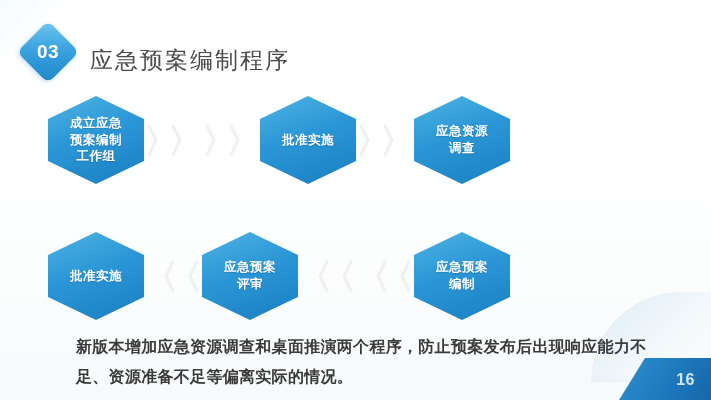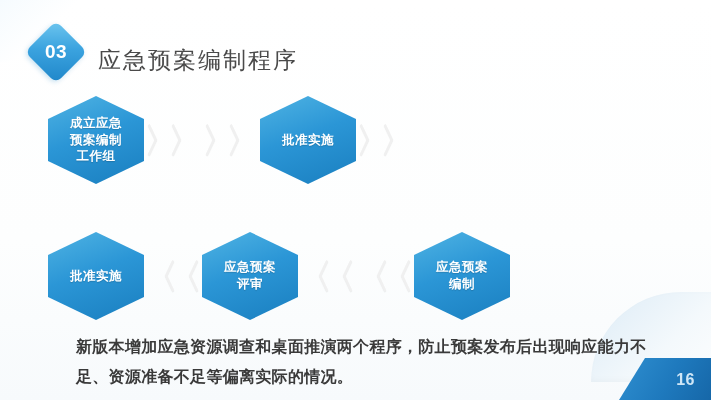--- a/index.html
+++ b/index.html
@@ -33,21 +33,21 @@
     background:linear-gradient(120deg,#2f8fd0 0%,#1e79bd 55%,#1667a8 100%);
     clip-path:polygon(26px 0,100% 0,100% 100%,0 100%);
   }
   .page-num{
     position:absolute;right:16px;bottom:11px;
     color:#cfe6f6;font-size:16px;font-weight:bold;letter-spacing:.5px;
     z-index:6;
   }
 
   
-  .header{position:absolute;left:28px;top:24px;display:flex;align-items:center;}
+  .header{position:absolute;left:20px;top:24px;display:flex;align-items:center;}
   .badge-wrap{position:relative;width:56px;height:56px;}
   .badge-diamond{
     position:absolute;left:6px;top:6px;width:44px;height:44px;
     transform:rotate(45deg);border-radius:7px;
     background:linear-gradient(135deg,#6ec6ef 0%,#3ba3df 45%,#1f86c9 100%);
     box-shadow:0 2px 5px rgba(31,134,201,.25);
   }
   .badge-num{
     position:absolute;left:0;top:0;width:56px;height:56px;
     display:flex;align-items:center;justify-content:center;
@@ -128,20 +128,24 @@
       <div class="hex-label" style="white-space: pre-line;">成立应急
 预案编制
 工作组</div>
     </div>
     <div class="chev">〉〉</div>
     <div class="chev">〉〉</div>
     <div class="hex">
       <div class="hex-label" style="white-space: pre-line;">批准实施</div>
     </div>
     <div class="chev">〉〉</div>
+    <div class="hex">
+      <div class="hex-label" style="white-space: pre-line;">应急资源
+调查</div>
+    </div>
   </div>
 
   <div class="flow row2">
     <div class="hex">
       <div class="hex-label" style="white-space: pre-line; font-family: Liberation Serif, serif;">批准实施</div>
     </div>
     <div class="chev">〈〈</div>
     <div class="hex">
       <div class="hex-label" style="white-space: pre-line;">应急预案
 评审</div>

